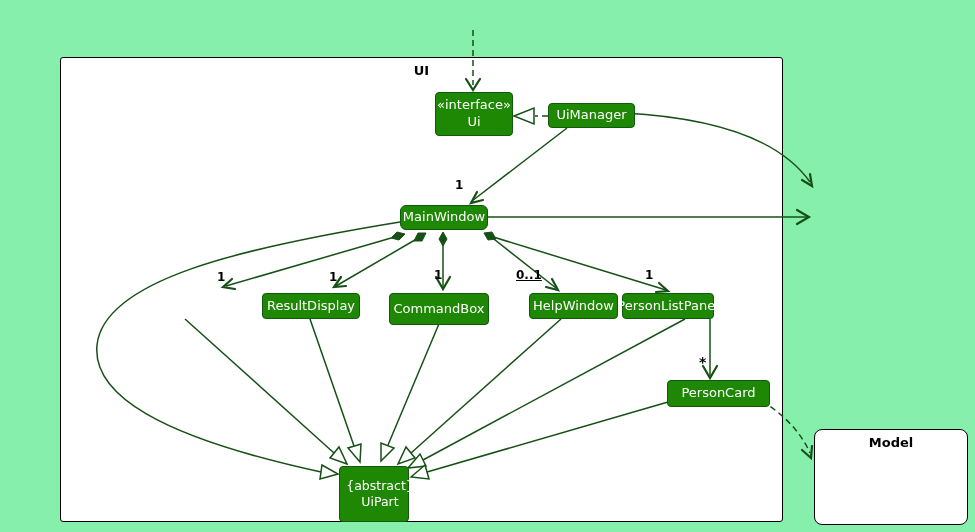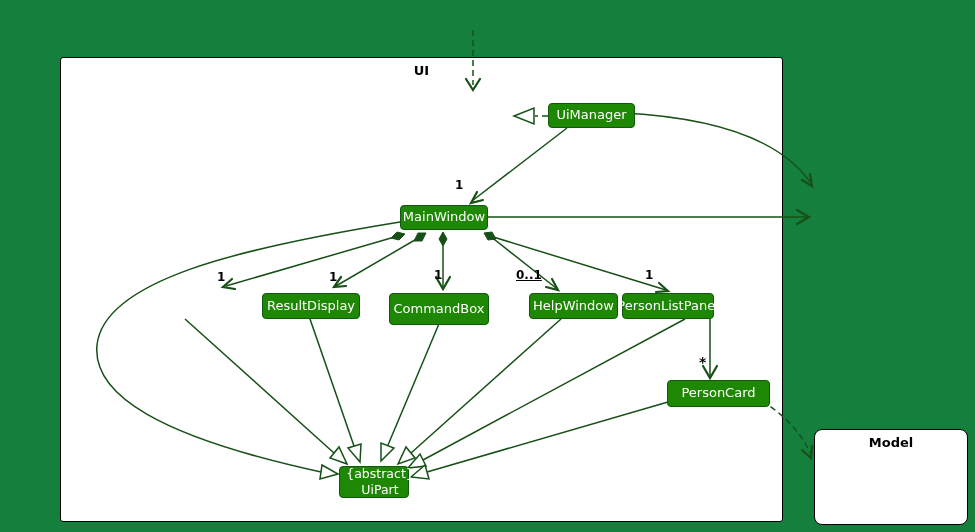--- a/index.html
+++ b/index.html
@@ -1,17 +1,17 @@
 <!DOCTYPE html>
 <html><head>
 <meta charset="utf-8">
 <style>
   html,body{margin:0;padding:0;background:#ffffff;}
   .stage{
-    position:relative;width:975px;height:532px;background:#15803d;
+    position:relative;width:975px;height:532px;background:#86efac;
     font-family:"DejaVu Sans","Liberation Sans",sans-serif;overflow:hidden;
   }
   
   .container-box{
     position:absolute;background:#ffffff;border:1.5px solid #000000;
     box-sizing:border-box;z-index:1;
   }
   .container-box.rounded{border-radius:8px;}
   .container-label{
     display:block;text-align:center;font-weight:bold;font-size:13px;
@@ -146,26 +146,30 @@
       <path class="edge" d="M685,319 L423,460"></path>
       <polygon class="tri" points="408,468 420,454 426,466"></polygon>
     </g>
 
     <g>
       <path class="edge" d="M668,402 L427,472"></path>
       <polygon class="tri" points="411,477 425,465 429,479"></polygon>
     </g>
   </svg>
 
+  <div class="cls" style="left:435px;top:92px;width:78px;height:44px;">
+    <span class="ln">«interface»</span>
+    <span class="ln">Ui</span>
+  </div>
 
   <div class="cls" style="left:548px;top:103px;width:87px;height:25px;">
     <span class="ln">UiManager</span>
   </div>
 
-  <div class="cls" style="left:400px;top:205px;width:88px;height:25px;">
+  <div class="cls" style="left:400px;top:205px;width:88px;height:25px;border-radius:6px;">
     <span class="ln">MainWindow</span>
   </div>
 
 
   <div class="cls" style="left:262px;top:293px;width:98px;height:26px;">
     <span class="ln">ResultDisplay</span>
   </div>
 
   <div class="cls" style="left:389px;top:293px;width:100px;height:32px;">
     <span class="ln">CommandBox</span>
@@ -176,21 +180,21 @@
   </div>
 
   <div class="cls" style="left:622px;top:293px;width:92px;height:26px;">
     <span class="ln">PersonListPanel</span>
   </div>
 
   <div class="cls" style="left:667px;top:380px;width:103px;height:27px;">
     <span class="ln">PersonCard</span>
   </div>
 
-  <div class="cls" style="left:339px;top:466px;width:70px;height:32px;font-size:12.5px;padding-left:12px;">
+  <div class="cls" style="left:339px;top:466px;width:70px;height:56px;font-size:12.5px;padding-left:12px;">
     <span class="ln">{abstract}</span>
     <span class="ln">UiPart</span>
   </div>
 
   <span class="mult" style="left:455px;top:178px;">1</span>
 
   <span class="mult" style="left:217px;top:270px;">1</span>
 
   <span class="mult" style="left:329px;top:270px;">1</span>
 

